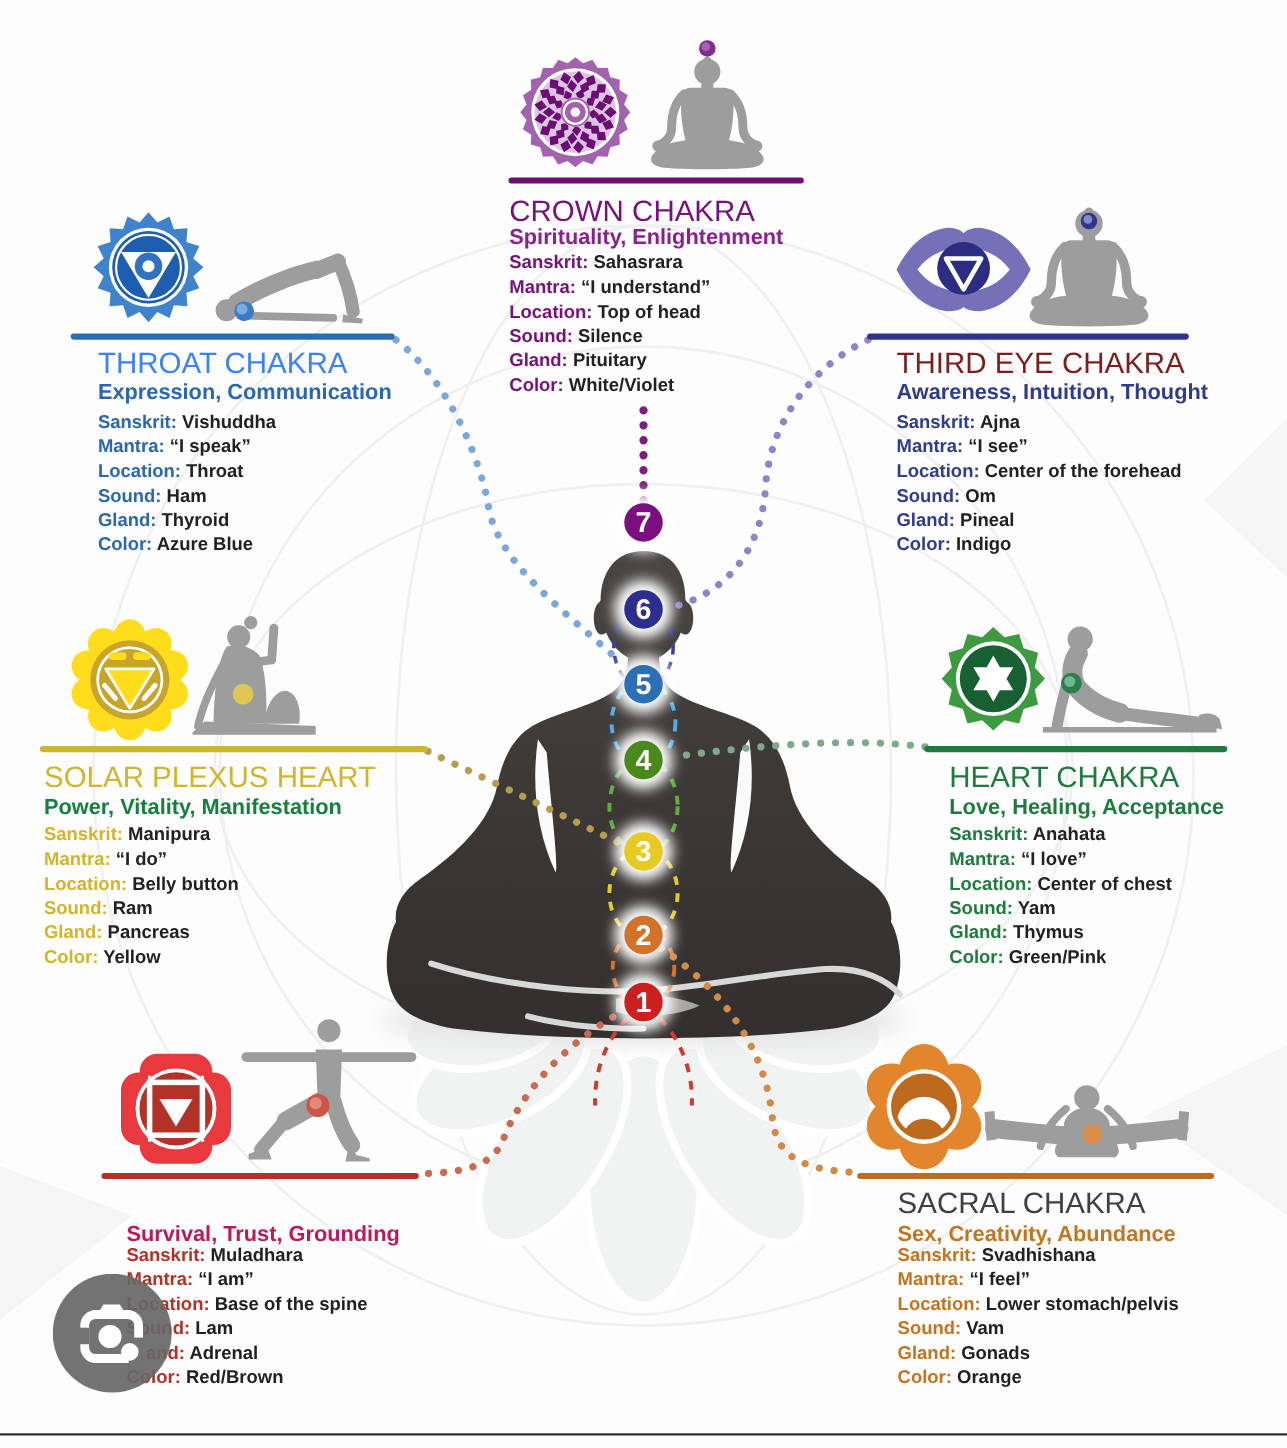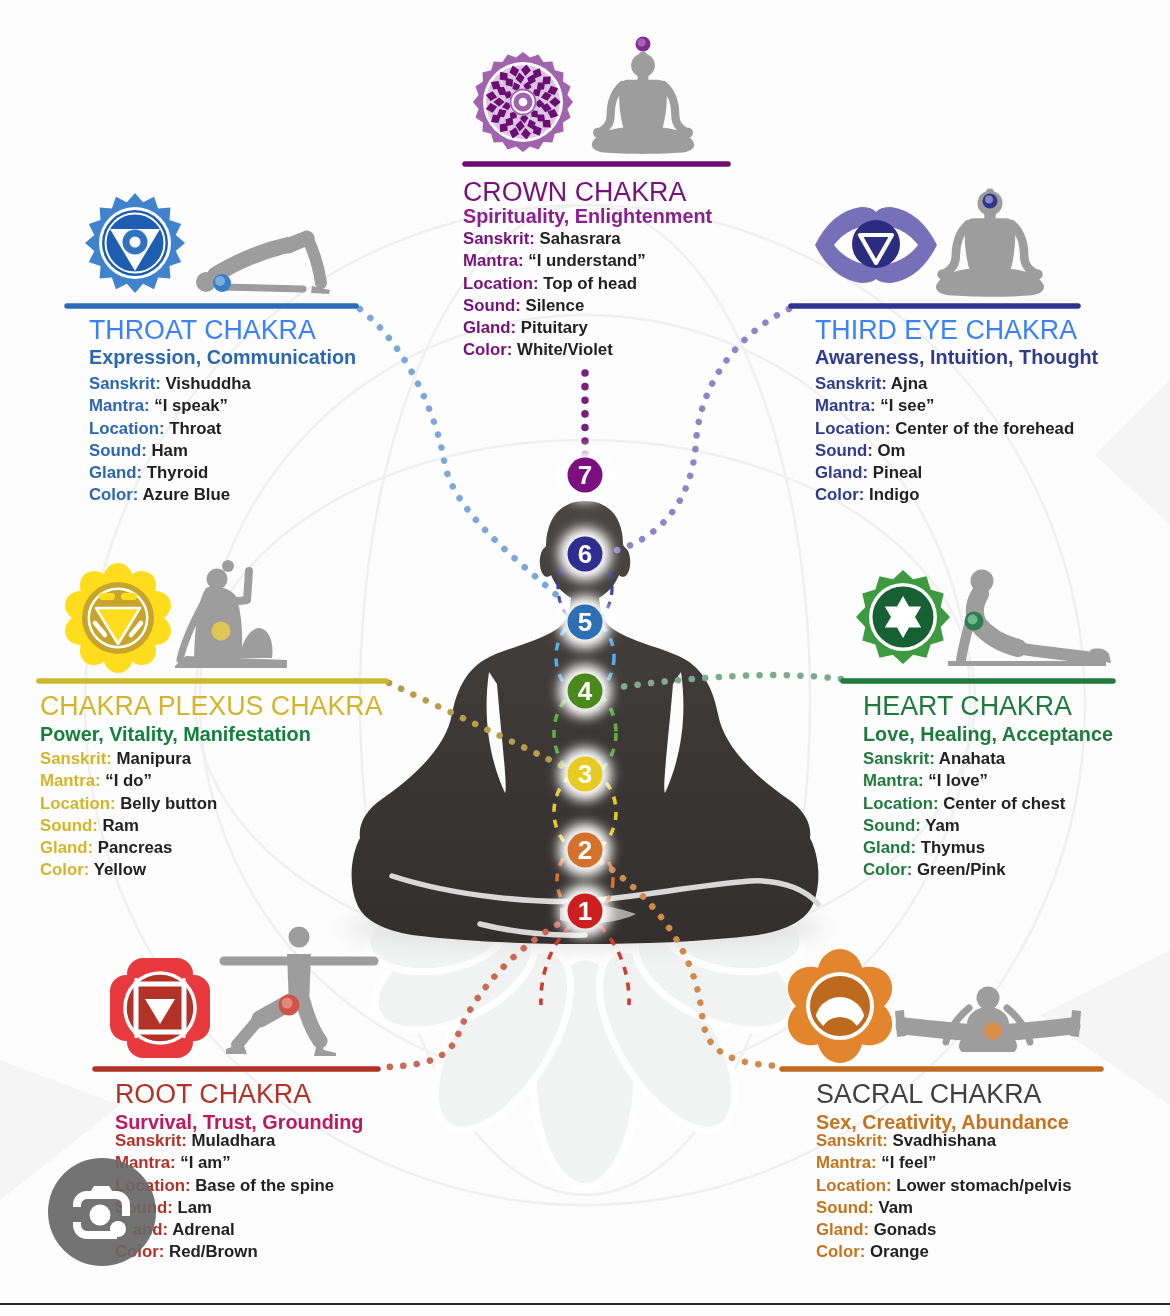--- a/index.html
+++ b/index.html
@@ -315,51 +315,50 @@
     <div class="ttl" style="left:89px;top:315px;color:#3b82f6">THROAT CHAKRA</div>
     <div class="sub" style="left:89px;top:346px;color:#2b67b1">Expression, Communication</div>
     <div class="det" style="left:89px;top:373px">
       <div><span style="color:#2b67b1">Sanskrit:</span> Vishuddha</div>
       <div><span style="color:#2b67b1">Mantra:</span> “I speak”</div>
       <div><span style="color:#2b67b1">Location:</span> Throat</div>
       <div><span style="color:#2b67b1">Sound:</span> Ham</div>
       <div><span style="color:#2b67b1">Gland:</span> Thyroid</div>
       <div><span style="color:#2b67b1">Color:</span> Azure Blue</div>
     </div>
-    <div class="ttl" style="left:815px;top:315px;color:#3b82f6">THIRD EYE CHAKRA</div>
+    <div class="ttl" style="left:815px;top:315px;color:#7f1d1d">THIRD EYE CHAKRA</div>
     <div class="sub" style="left:815px;top:346px;color:#2f3c8e">Awareness, Intuition, Thought</div>
     <div class="det" style="left:815px;top:373px">
       <div><span style="color:#2f3c8e">Sanskrit:</span> Ajna</div>
       <div><span style="color:#2f3c8e">Mantra:</span> “I see”</div>
       <div><span style="color:#2f3c8e">Location:</span> Center of the forehead</div>
       <div><span style="color:#2f3c8e">Sound:</span> Om</div>
       <div><span style="color:#2f3c8e">Gland:</span> Pineal</div>
       <div><span style="color:#2f3c8e">Color:</span> Indigo</div>
     </div>
-    <div class="ttl" style="left:40px;top:691px;color:#d3b52b">CHAKRA PLEXUS CHAKRA</div>
+    <div class="ttl" style="left:40px;top:691px;color:#d3b52b">SOLAR PLEXUS HEART</div>
     <div class="sub" style="left:40px;top:723px;color:#15803d">Power, Vitality, Manifestation</div>
     <div class="det" style="left:40px;top:748px">
       <div><span style="color:#d3b52b">Sanskrit:</span> Manipura</div>
       <div><span style="color:#d3b52b">Mantra:</span> “I do”</div>
       <div><span style="color:#d3b52b">Location:</span> Belly button</div>
       <div><span style="color:#d3b52b">Sound:</span> Ram</div>
       <div><span style="color:#d3b52b">Gland:</span> Pancreas</div>
       <div><span style="color:#d3b52b">Color:</span> Yellow</div>
     </div>
     <div class="ttl" style="left:863px;top:691px;color:#1f7a3d">HEART CHAKRA</div>
     <div class="sub" style="left:863px;top:723px;color:#1f7a3d">Love, Healing, Acceptance</div>
     <div class="det" style="left:863px;top:748px">
       <div><span style="color:#1f7a3d">Sanskrit:</span> Anahata</div>
       <div><span style="color:#1f7a3d">Mantra:</span> “I love”</div>
       <div><span style="color:#1f7a3d">Location:</span> Center of chest</div>
       <div><span style="color:#1f7a3d">Sound:</span> Yam</div>
       <div><span style="color:#1f7a3d">Gland:</span> Thymus</div>
       <div><span style="color:#1f7a3d">Color:</span> Green/Pink</div>
     </div>
-    <div class="ttl" style="left:115px;top:1079px;color:#b23227">ROOT CHAKRA</div>
     <div class="sub" style="left:115px;top:1111px;color:#be185d">Survival, Trust, Grounding</div>
     <div class="det" style="left:115px;top:1130px">
       <div><span style="color:#b23227">Sanskrit:</span> Muladhara</div>
       <div><span style="color:#b23227">Mantra:</span> “I am”</div>
       <div><span style="color:#b23227">Location:</span> Base of the spine</div>
       <div><span style="color:#b23227">Sound:</span> Lam</div>
       <div><span style="color:#b23227">Gland:</span> Adrenal</div>
       <div><span style="color:#b23227">Color:</span> Red/Brown</div>
     </div>
     <div class="ttl" style="left:816px;top:1079px;color:#404040">SACRAL CHAKRA</div>

